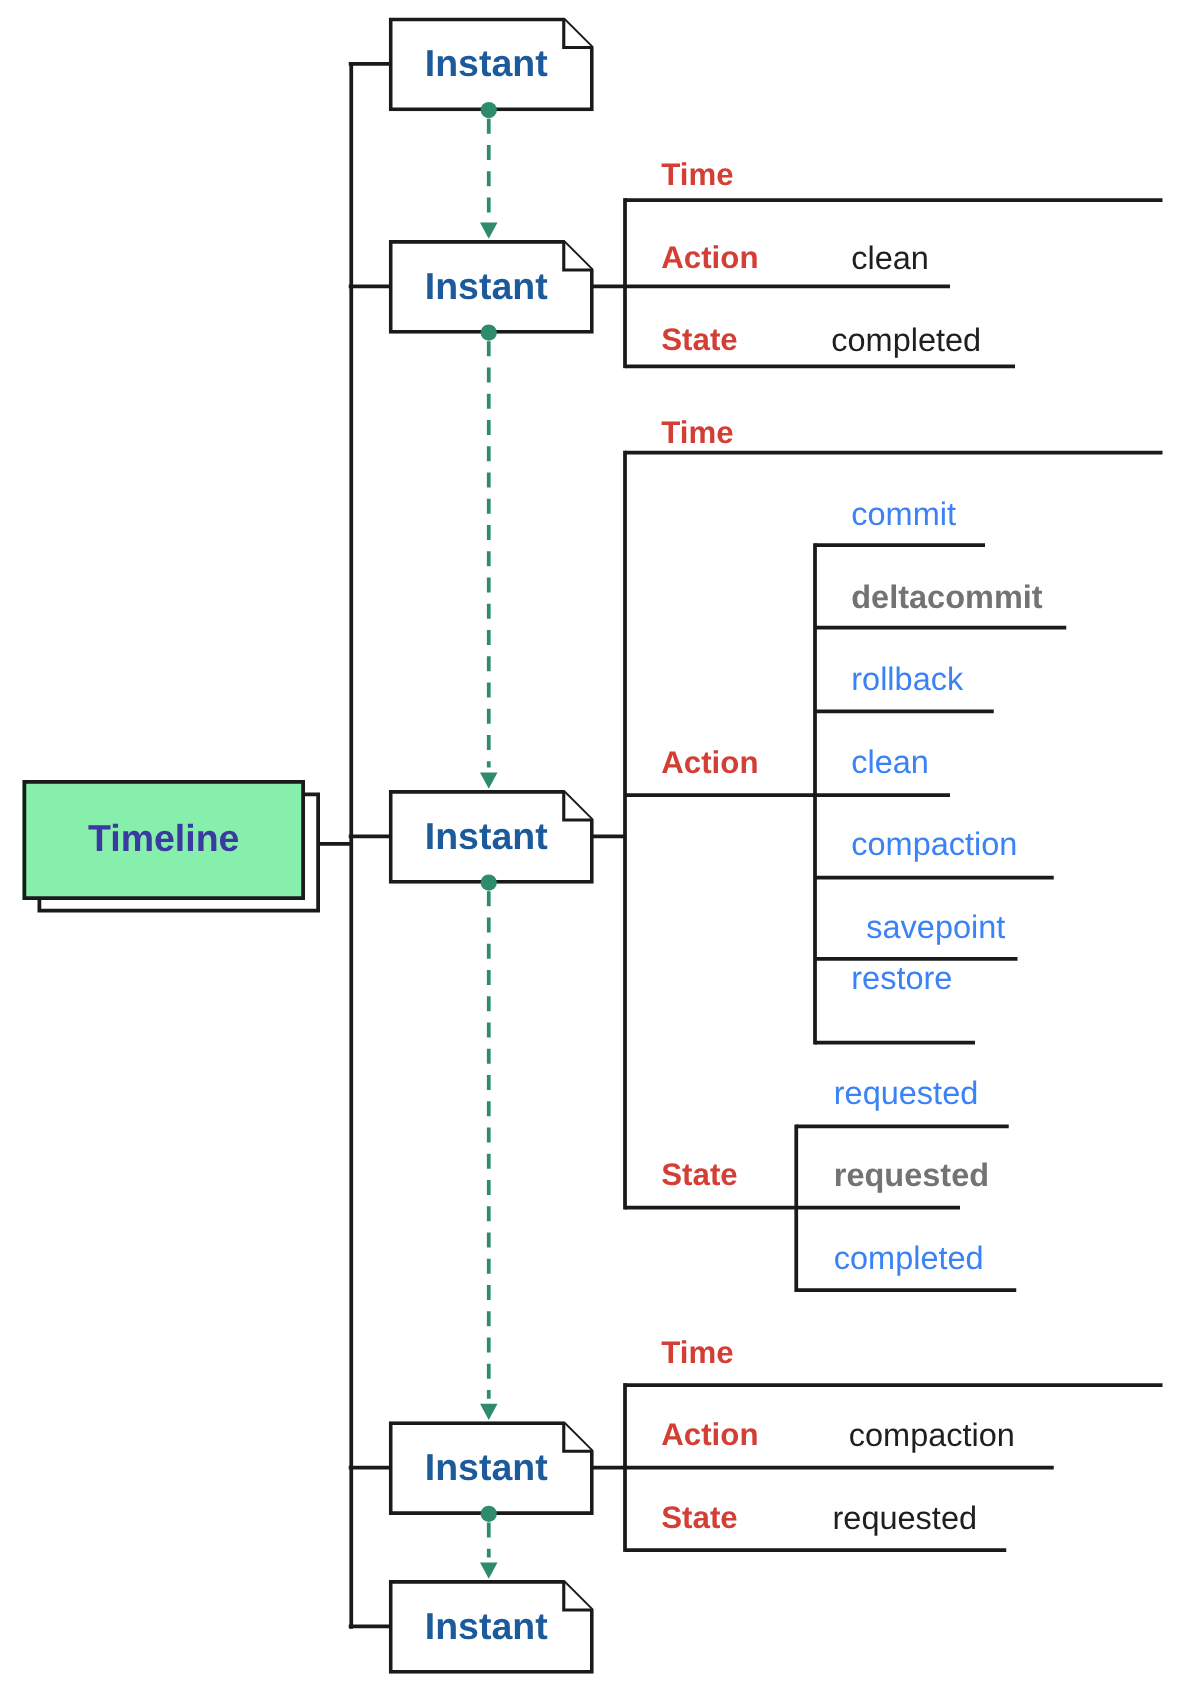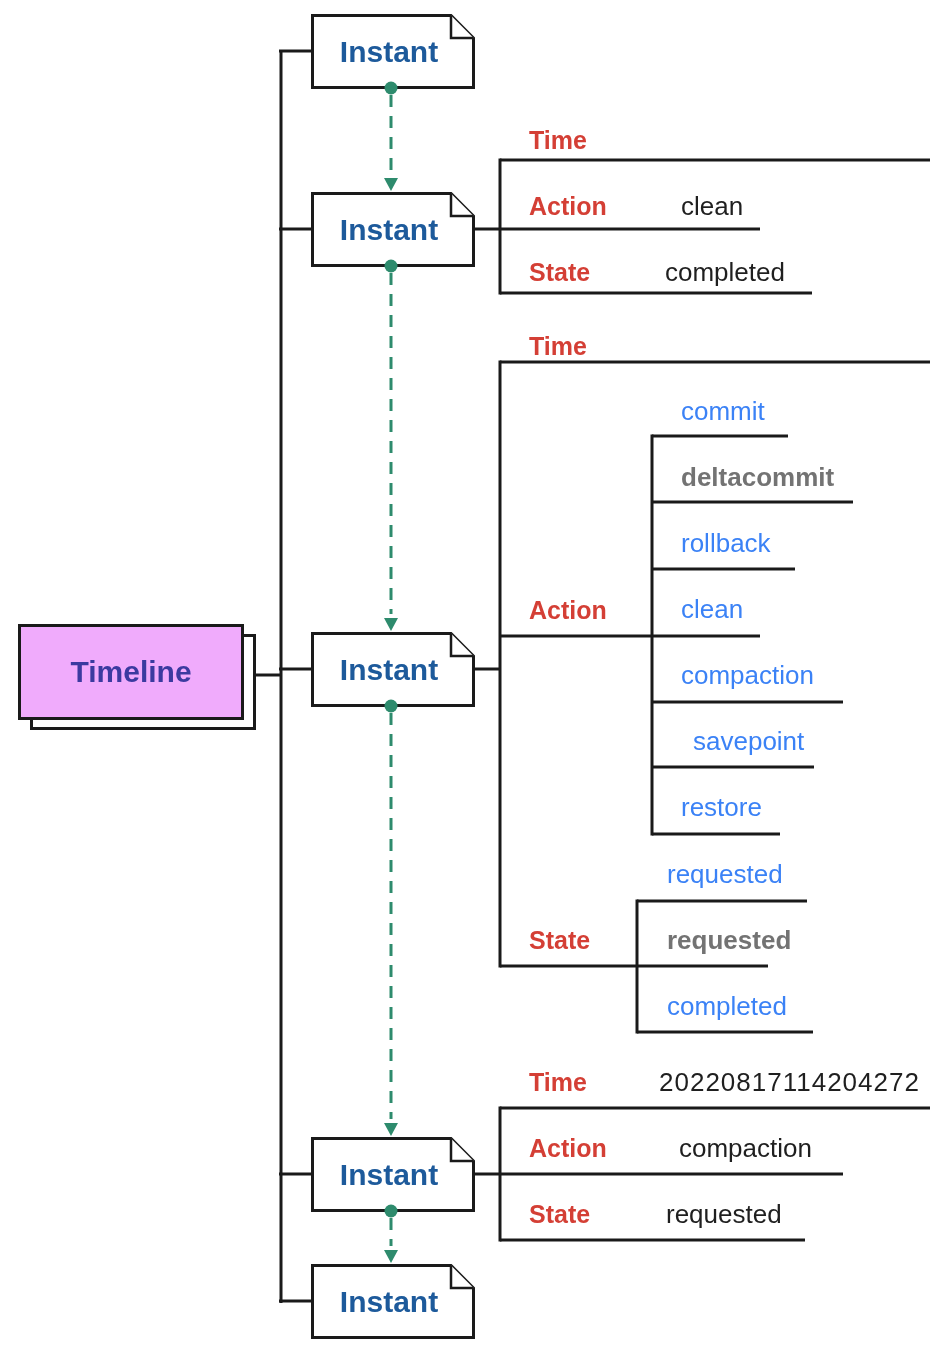--- a/index.html
+++ b/index.html
@@ -15,21 +15,21 @@
   .instant svg{position:absolute;left:0;top:0;width:164px;height:75px;}
   .instant .note-outline{fill:#ffffff;stroke:#1a1a1a;stroke-width:3;stroke-linejoin:miter;}
   .instant .note-fold{fill:#ffffff;stroke:#1a1a1a;stroke-width:2.5;stroke-linejoin:miter;}
   .instant-label{
     position:absolute;left:0;top:0;width:156px;height:75px;
     display:flex;align-items:center;justify-content:center;
     font-size:30px;font-weight:700;color:#1d5a9b;letter-spacing:0;
   }
   
   .tl-back{position:absolute;left:30px;top:634px;width:220px;height:90px;background:#ffffff;border:3px solid #1a1a1a;}
-  .tl-front{position:absolute;left:18px;top:624px;width:220px;height:90px;background:#f0abfc;border:3px solid #1a1a1a;
+  .tl-front{position:absolute;left:18px;top:624px;width:220px;height:90px;background:#86efac;border:3px solid #1a1a1a;
     display:flex;align-items:center;justify-content:center;}
   .tl-label{font-size:30px;font-weight:700;color:#3b3aa0;}
   
   .t{position:absolute;white-space:nowrap;line-height:1;}
   .lbl{color:#d43f35;font-weight:700;font-size:25px;}
   .val{color:#1f1f1f;font-size:26px;}
   .ts{color:#1f1f1f;font-size:26px;letter-spacing:1px;}
   .opt{color:#3b82f6;font-size:26px;}
   .opt.sel{color:#737373;font-weight:700;}
 </style>
@@ -142,26 +142,25 @@
   <div class="t val" style="left:665px;top:259px">completed</div>
 
   <div class="t lbl" style="left:529px;top:334px">Time</div>
   <div class="t lbl" style="left:529px;top:598px">Action</div>
   <div class="t opt" style="left:681px;top:398px">commit</div>
   <div class="t opt sel" style="left:681px;top:464px">deltacommit</div>
   <div class="t opt" style="left:681px;top:530px">rollback</div>
   <div class="t opt" style="left:681px;top:596px">clean</div>
   <div class="t opt" style="left:681px;top:662px">compaction</div>
   <div class="t opt" style="left:693px;top:728px">savepoint</div>
-  <div class="t opt" style="left:681px;top:794px">restore</div>
+  <div class="t opt" style="left:681px;top:769px">restore</div>
   <div class="t lbl" style="left:529px;top:928px">State</div>
   <div class="t opt" style="left:667px;top:861px">requested</div>
   <div class="t opt sel" style="left:667px;top:927px">requested</div>
   <div class="t opt" style="left:667px;top:993px">completed</div>
 
   <div class="t lbl" style="left:529px;top:1070px">Time</div>
-  <div class="t ts" style="left:659px;top:1069px">20220817114204272</div>
   <div class="t lbl" style="left:529px;top:1136px">Action</div>
   <div class="t val" style="left:679px;top:1135px">compaction</div>
   <div class="t lbl" style="left:529px;top:1202px">State</div>
   <div class="t val" style="left:666px;top:1201px">requested</div>
 
 </div>
 
 </body></html>

